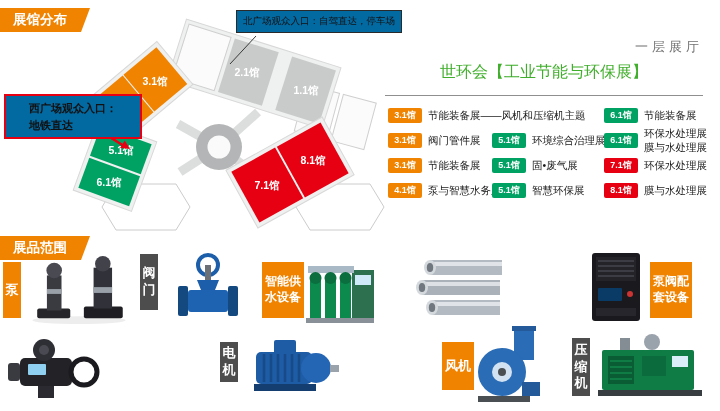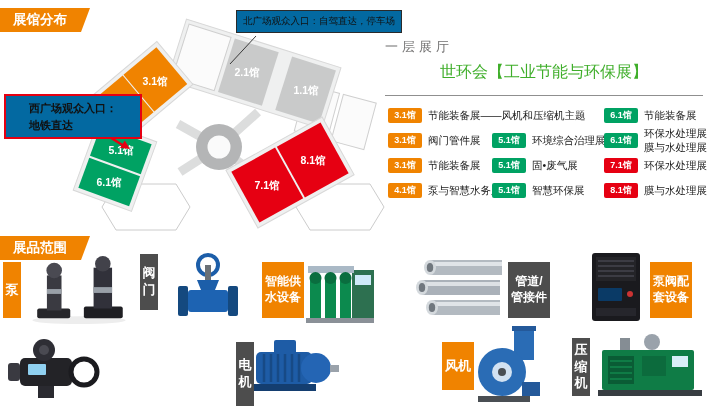--- a/index.html
+++ b/index.html
@@ -20,21 +20,21 @@
   .c-gray{fill:#c9caca}.c-orange{fill:#f08300}.c-green{fill:#00a263}.c-red{fill:#e60012}
   .arms line{stroke:#dcdddd;stroke-width:9}
   .hall-t{fill:#ffffff;font-weight:bold;font-size:10.5px;text-anchor:middle;font-family:inherit}
 
   
   .callout{position:absolute;background:#0369a1;color:#111}
   .callout.north{left:236px;top:10px;border:1px solid #2a2a2a;padding:4px 6px;font-size:9.5px;white-space:nowrap}
   .callout.west{left:4px;top:94px;border:2px solid #e60012;padding:4px 23px;font-size:11px;line-height:1.5;font-weight:bold}
 
   
-  .floor{position:absolute;left:385px;top:38px;width:318px;text-align:left;color:#727171;font-size:13px;letter-spacing:4px}
+  .floor{position:absolute;left:385px;top:38px;width:318px;text-align:right;color:#727171;font-size:13px;letter-spacing:4px}
   .expo-title{position:absolute;left:385px;top:62px;width:318px;text-align:center;color:#3fae2a;font-weight:normal;font-size:16px}
   .divider{position:absolute;left:385px;top:95px;width:318px;border-top:1px solid #8f8f8f}
 
   .lg{position:absolute;display:flex;align-items:flex-start}
   .lg-badge{flex:0 0 auto;width:34px;height:15px;border-radius:2px;color:#fff;font-weight:bold;
     font-size:9px;display:flex;align-items:center;justify-content:center}
   .b-orange{background:#f08300}.b-green{background:#00a263}.b-red{background:#e60012}
   .lg-label{margin-left:6px;font-size:10.5px;color:#1a1a1a;line-height:15px;white-space:pre-line}
   .lg.two .lg-badge{margin-top:7px}
   .lg.two .lg-label{line-height:14px}
@@ -233,21 +233,20 @@
       <rect x="6" y="28" width="78" height="15" fill="#aab1b9"></rect>
       <rect x="6" y="30" width="78" height="4" fill="#dde1e5"></rect>
       <ellipse cx="6" cy="35.5" rx="6" ry="7.5" fill="#d4d9dd"></ellipse>
       <ellipse cx="6" cy="35.5" rx="3.2" ry="4.5" fill="#70777e"></ellipse>
       <rect x="16" y="48" width="68" height="15" fill="#b3bac1"></rect>
       <rect x="16" y="50" width="68" height="4" fill="#e0e4e8"></rect>
       <ellipse cx="16" cy="55.5" rx="6" ry="7.5" fill="#d4d9dd"></ellipse>
       <ellipse cx="16" cy="55.5" rx="3.2" ry="4.5" fill="#70777e"></ellipse>
     </svg>
   </div>
-  <div class="ptag bg-gray ptag-sm" style="left:508px;top:262px;width:42px;height:56px">管道/管接件</div>
 
   <div class="pimg" style="left:584px;top:250px;width:64px;height:74px">
     <svg viewBox="0 0 64 74">
       <rect x="8" y="3" width="48" height="68" rx="3" fill="#1a1a1e"></rect>
       <rect x="12" y="7" width="40" height="24" fill="#242428"></rect>
       <g stroke="#3c3c44" stroke-width="2">
         <line x1="14" y1="11" x2="50" y2="11"></line>
         <line x1="14" y1="16" x2="50" y2="16"></line>
         <line x1="14" y1="21" x2="50" y2="21"></line>
         <line x1="14" y1="26" x2="50" y2="26"></line>
@@ -264,21 +263,21 @@
       <rect x="14" y="28" width="52" height="28" rx="5" fill="#232327"></rect>
       <rect x="2" y="33" width="12" height="18" rx="3" fill="#3a3a41"></rect>
       <circle cx="38" cy="20" r="11" fill="#2e2e35"></circle>
       <circle cx="38" cy="20" r="5" fill="#4a4a52"></circle>
       <circle cx="78" cy="42" r="13" fill="none" stroke="#1b1b1f" stroke-width="5"></circle>
       <rect x="22" y="34" width="18" height="11" rx="1" fill="#8fd0f0"></rect>
       <rect x="32" y="56" width="16" height="12" fill="#2a2a30"></rect>
     </svg>
   </div>
 
-  <div class="ptag bg-gray" style="left:236px;top:342px;width:18px;height:64px">电机</div>
+  <div class="ptag bg-gray" style="left:220px;top:342px;width:18px;height:40px">电机</div>
   <div class="pimg" style="left:242px;top:328px;width:98px;height:74px">
     <svg viewBox="0 0 98 74">
       <rect x="14" y="24" width="56" height="32" rx="5" fill="#1e5ca6"></rect>
       <g stroke="#174a86" stroke-width="2.5">
         <line x1="22" y1="26" x2="22" y2="54"></line>
         <line x1="29" y1="26" x2="29" y2="54"></line>
         <line x1="36" y1="26" x2="36" y2="54"></line>
         <line x1="43" y1="26" x2="43" y2="54"></line>
         <line x1="50" y1="26" x2="50" y2="54"></line>
         <line x1="57" y1="26" x2="57" y2="54"></line>

